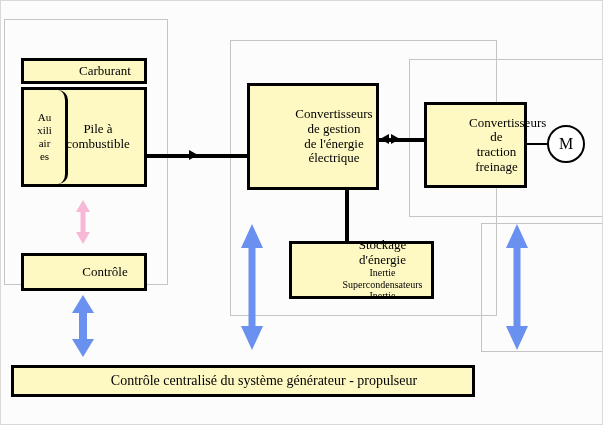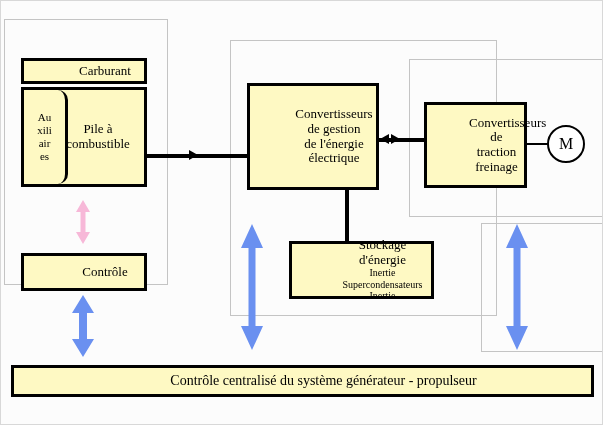--- a/index.html
+++ b/index.html
@@ -66,21 +66,21 @@
     right: 0; bottom: 0;
     display: flex;
     align-items: center;
     font-size: 13px;
     line-height: 1.15;
   }
   #box-controle    { left: 20px;  top: 252px; width: 126px; height: 38px; font-size: 13px; }
   #box-gestion     { left: 246px; top: 82px;  width: 132px; height: 107px; font-size: 13px; }
   #box-traction    { left: 423px; top: 101px; width: 103px; height: 86px;  font-size: 13px; }
   #box-stockage    { left: 288px; top: 240px; width: 145px; height: 58px; }
-  #box-bottom      { left: 10px;  top: 364px; width: 583px; height: 32px;  font-size: 14px; }
+  #box-bottom      { left: 10px;  top: 364px; width: 464px; height: 32px;  font-size: 14px; }
 
   #stockage-inner {
     display: flex;
     flex-direction: column;
     align-items: center;
     justify-content: flex-start;
     width: 100%;
   }
   #stockage-title  { font-size: 13px; }
   .stockage-sub    { font-size: 10px; line-height: 1.15; }

